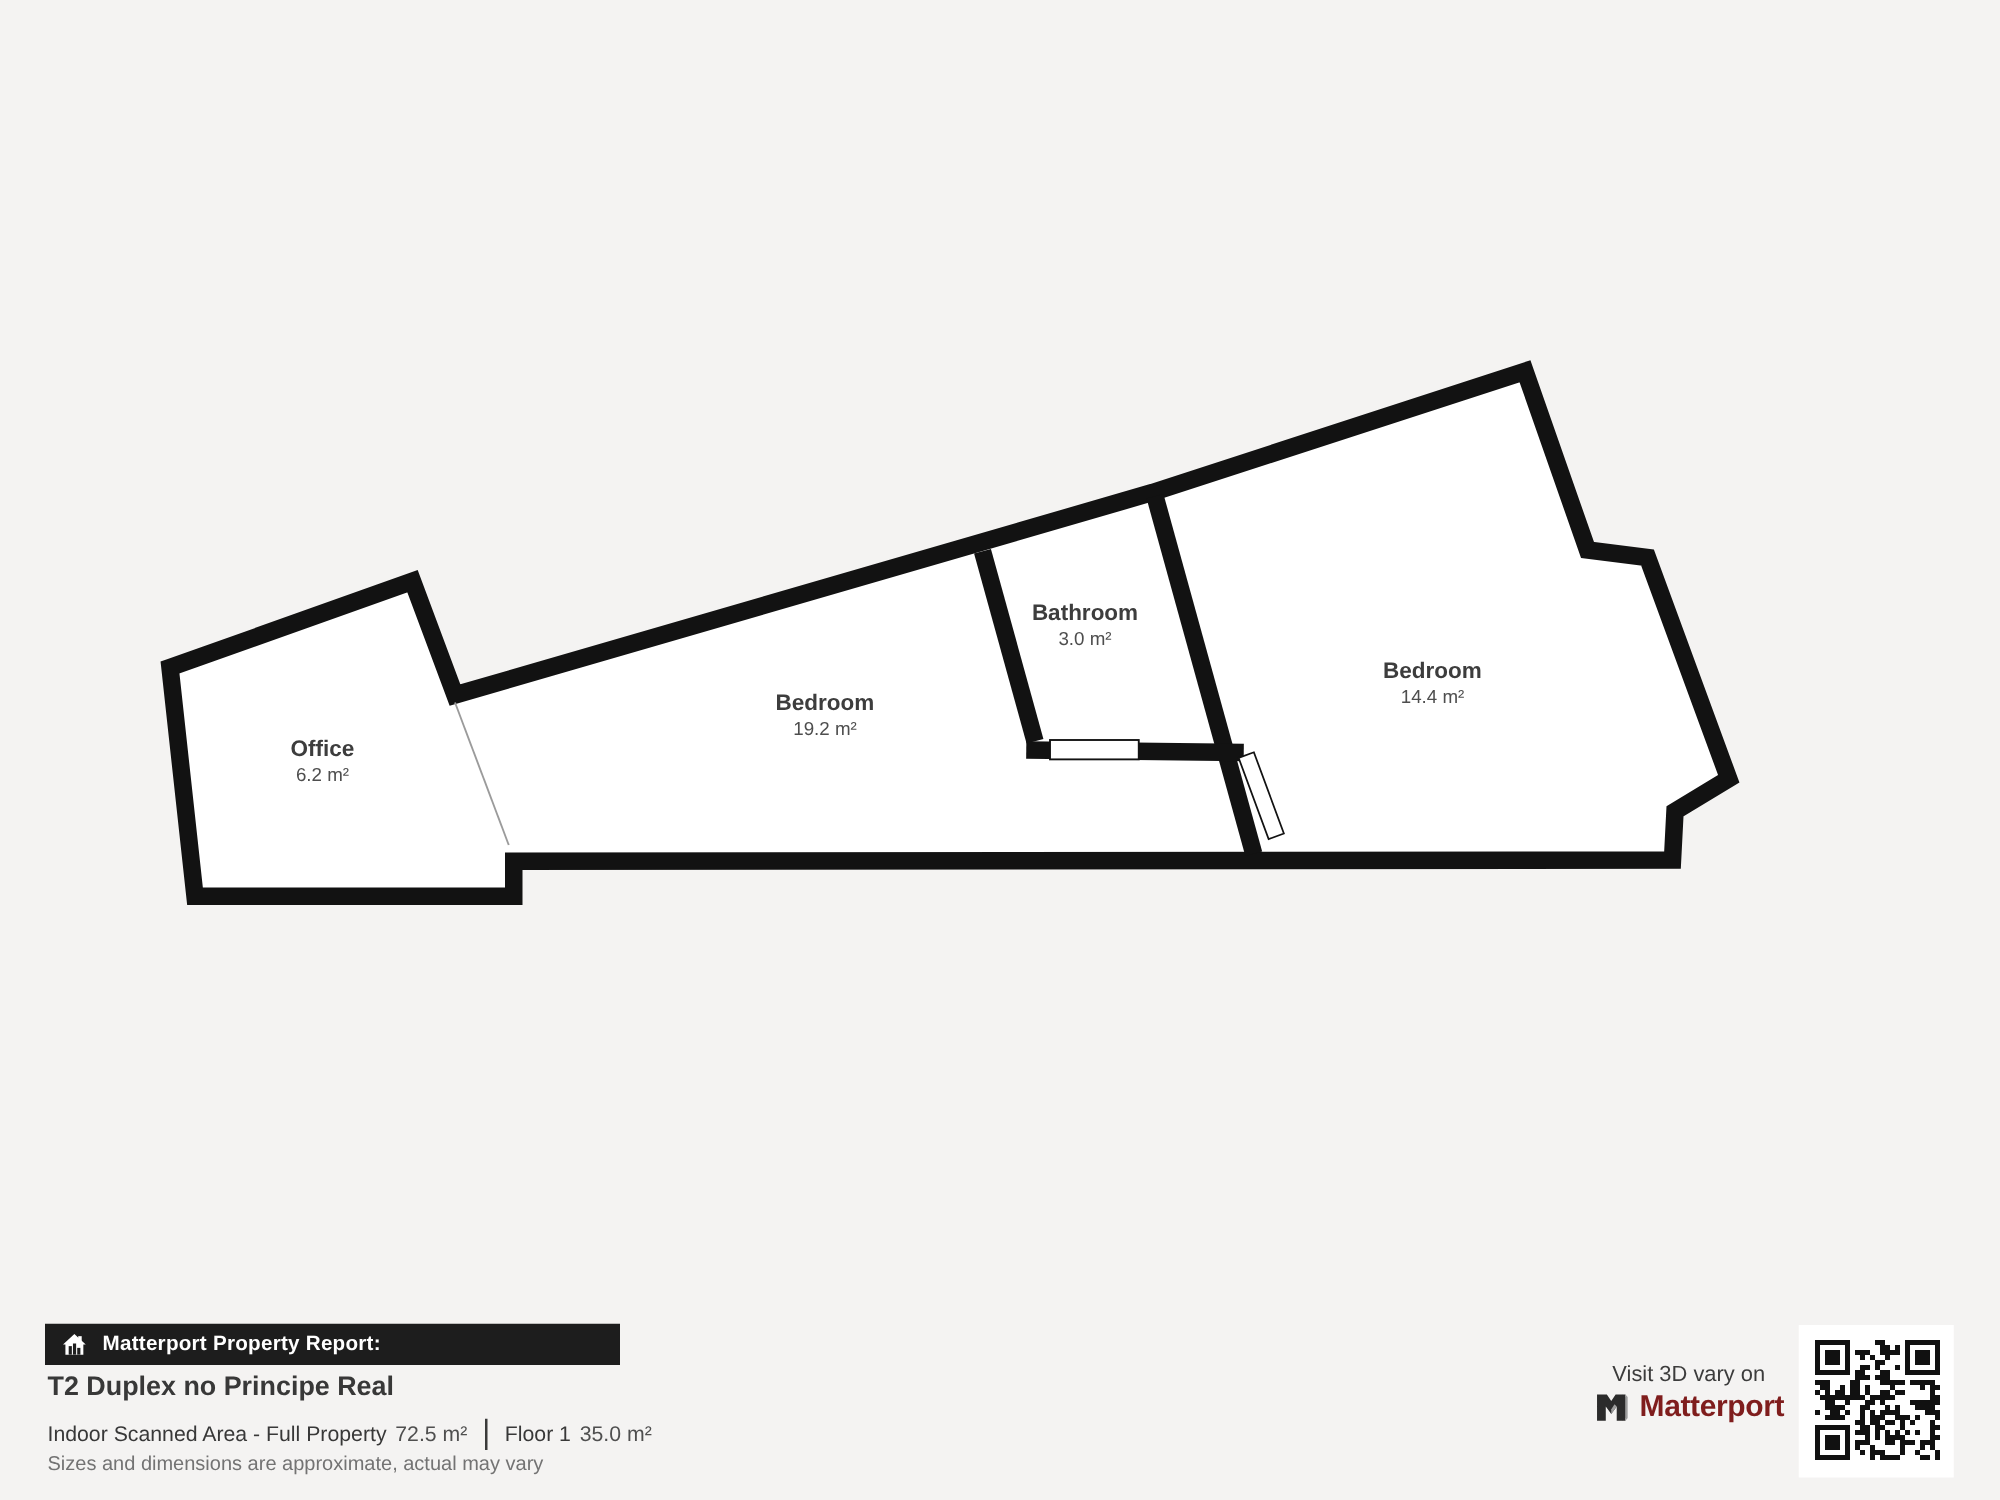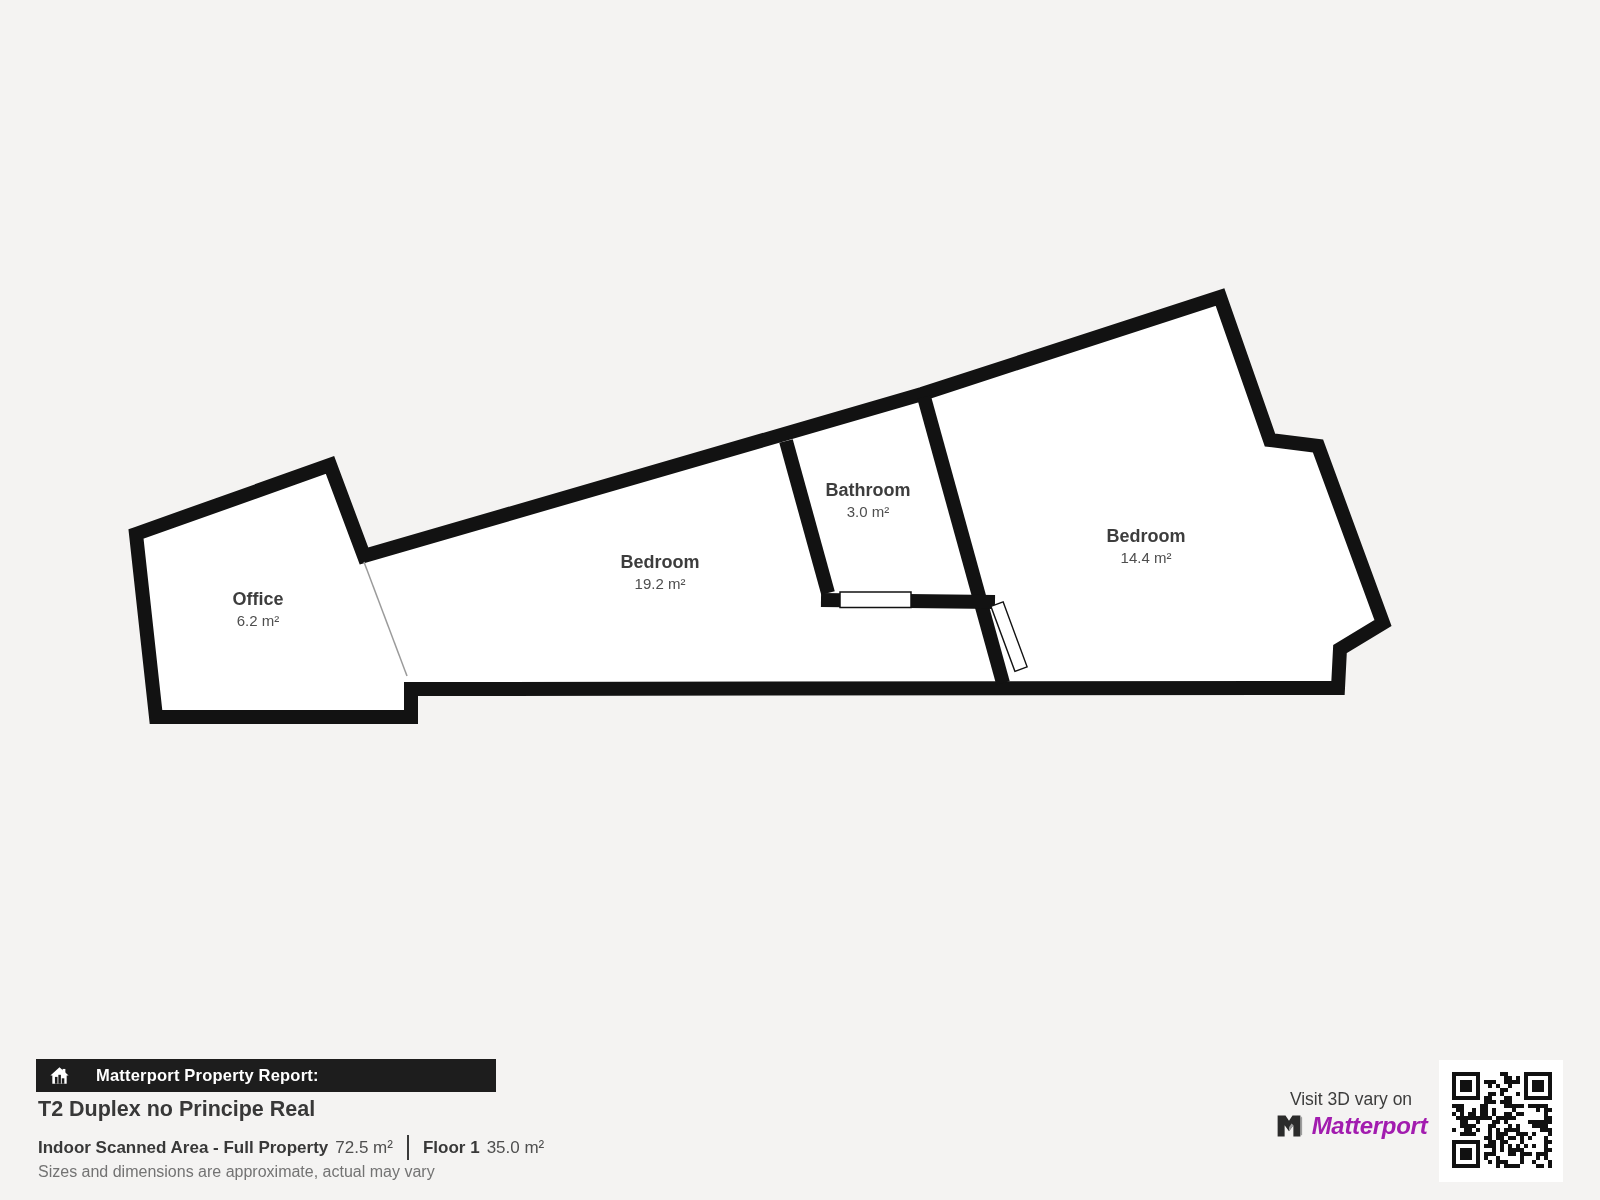--- a/index.html
+++ b/index.html
@@ -19,50 +19,50 @@
   .room-label .rname{font-size:18px;font-weight:bold;color:#3d3d3d;line-height:1.1;}
   .room-label .rarea{font-size:15px;color:#4e4e4e;margin-top:3px;line-height:1.1;}
   .lab-office{left:178px;top:590px;}
   .lab-bed1{left:580px;top:553px;}
   .lab-bath{left:788px;top:481px;}
   .lab-bed2{left:1066px;top:527px;}
 
   
   .report-bar{
     position:absolute;left:36px;top:1059px;width:460px;height:33px;
-    background:#1d1d1d;display:flex;align-items:center;gap:26px;
+    background:#1d1d1d;display:flex;align-items:center;gap:12px;
     padding-left:13px;box-sizing:border-box;
   }
   .report-bar .bar-label{color:#ffffff;font-weight:bold;font-size:16.5px;letter-spacing:.2px;}
   .report-title{
     position:absolute;left:38px;top:1097px;
     font-size:21.5px;font-weight:bold;color:#383838;
   }
   .report-stats{
     position:absolute;left:38px;top:1135px;display:flex;align-items:center;
     font-size:17px;color:#383838;white-space:pre;
   }
-  .report-stats .lbl{font-weight:bold;color:#383838;}
+  .report-stats .lbl{font-weight:normal;color:#383838;}
   .report-stats .val{font-weight:normal;color:#4f4f4f;margin-left:7px;}
   .stats-divider{width:2px;height:25px;background:#3a3a3a;margin:0 14px;}
   .report-disclaimer{
     position:absolute;left:38px;top:1163px;font-size:16px;color:#737373;
   }
 
   
   .visit-label{
     position:absolute;left:1246px;top:1089px;width:210px;text-align:center;
     font-size:17.5px;color:#3c3c3c;
   }
   .brand-row{
     position:absolute;left:1246px;top:1112px;width:210px;
     display:flex;align-items:center;justify-content:center;gap:9px;
   }
   .brand-row .brand-text{
-    font-size:24px;font-weight:bold;color:#a21caf;letter-spacing:-0.3px;font-style:italic;
+    font-size:24px;font-weight:bold;color:#7f1d1d;letter-spacing:-0.3px;
   }
   .qr-tile{
     position:absolute;left:1439px;top:1060px;width:124px;height:122px;
     background:#ffffff;
   }
   .qr-tile svg{position:absolute;left:13px;top:12px;}
 </style>
 </head>
 <body>
 

